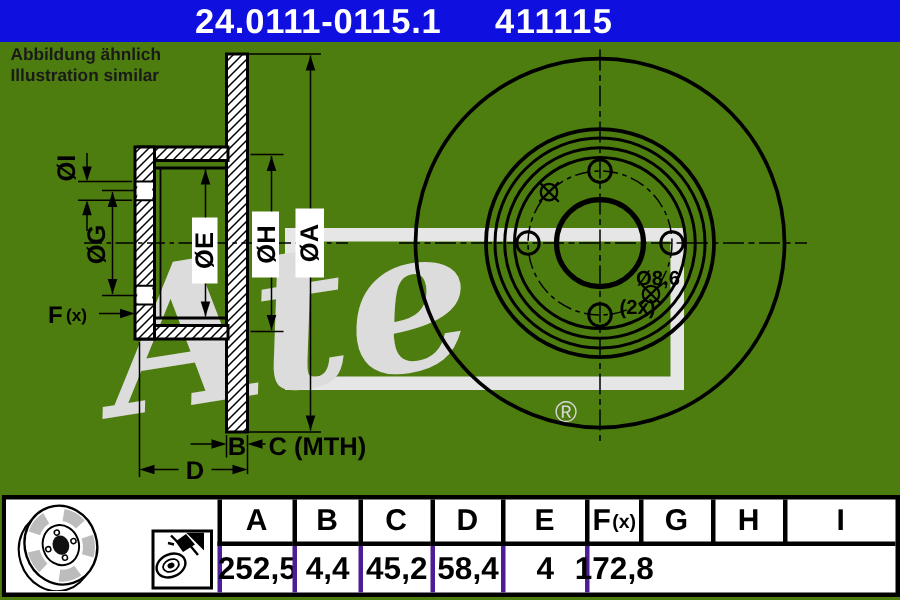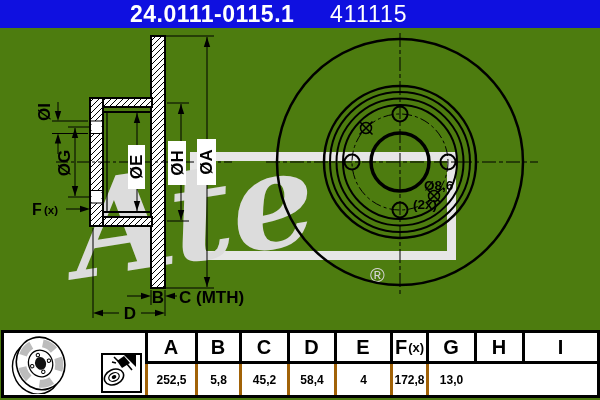--- a/index.html
+++ b/index.html
@@ -2,21 +2,21 @@
 <html><head>
 <meta charset="utf-8">
 <style>
   html,body{margin:0;padding:0;width:600px;height:400px;background:#fff;overflow:hidden;
             font-family:"Liberation Sans", sans-serif;}
   .stage{position:relative;width:600px;height:400px;background:#4d7c0f;}
 
   
   .hdr{position:absolute;left:0;top:0;width:600px;height:28px;background:#0f10e0;z-index:3;}
   .hdr .pn{position:absolute;left:130px;top:1px;color:#fff;font-weight:bold;font-size:23px;letter-spacing:.5px;}
-  .hdr .cn{position:absolute;left:330px;top:1px;color:#fff;font-weight:normal;font-size:23px;letter-spacing:1px;}
+  .hdr .cn{position:absolute;left:330px;top:1px;color:#fff;font-weight:bold;font-size:23px;letter-spacing:1px;}
 
   
   .note{position:absolute;left:7px;top:31px;z-index:3;font-weight:bold;font-size:11.5px;
         color:#1a1a1a;line-height:13.5px;}
 
   
   .wm{position:absolute;inset:0;z-index:1;}
   .wm-rect{position:absolute;left:190px;top:152px;width:248px;height:90px;border:9px solid #e6e6e6;}
   .wm-text{position:absolute;left:70px;top:148px;font-family:"DejaVu Serif",serif;font-style:italic;
            font-weight:bold;font-size:132px;line-height:1;color:#dcdcdc;transform:rotate(-9deg);}
@@ -24,35 +24,39 @@
 
   svg.draw{position:absolute;left:0;top:0;z-index:2;}
 
   
   .spec{position:absolute;left:1px;top:330px;width:593px;height:62px;z-index:3;background:#fff;
         border:3px solid #000;display:grid;
         grid-template-columns:141px 50px 44px 48px 47px 56px 36px 48px 48px 1fr;
         grid-template-rows:31px 1fr;}
   .spec .cell{display:flex;align-items:center;justify-content:center;font-weight:bold;color:#000;}
   .spec .hcell{border-left:3px solid #000;border-bottom:3px solid #000;font-size:20px;}
-  .spec .vcell{border-left:3px solid #a16207;font-size:12px;}
+  .spec .vcell{border-left:3px solid #4c1d95;font-size:21px;}
   .spec .icons{grid-row:span 2;position:relative;}
   .spec .sub{font-size:13px;font-weight:bold;margin-left:1px;}
   .sprayBox{position:absolute;right:3px;bottom:2px;width:37px;height:36px;border:2px solid #000;background:#fff;}
 </style>
 </head>
 <body>
 
 <div class="stage">
 
   <div class="hdr">
     <span class="pn">24.0111-0115.1</span>
     <span class="cn">411115</span>
   </div>
 
+  <div class="note">
+    <div>Abbildung ähnlich</div>
+    <div>Illustration similar</div>
+  </div>
 
   <div class="wm">
     <div class="wm-rect"></div>
     <div class="wm-text">Ate</div>
     <div class="wm-reg">®</div>
   </div>
 
   <svg class="draw" width="600" height="400" viewBox="0 0 600 400">
     <defs>
       <pattern id="h" width="6" height="6" patternUnits="userSpaceOnUse">
@@ -215,21 +219,20 @@
     <div class="cell hcell">
         <span>H</span>
         <span class="sub"></span>
       </div>
     <div class="cell hcell">
         <span>I</span>
         <span class="sub"></span>
       </div>
 
     <div class="cell vcell">252,5</div>
-    <div class="cell vcell">5,8</div>
+    <div class="cell vcell">4,4</div>
     <div class="cell vcell">45,2</div>
     <div class="cell vcell">58,4</div>
     <div class="cell vcell">4</div>
     <div class="cell vcell">172,8</div>
-    <div class="cell vcell">13,0</div>
   </div>
 
 </div>
 
 </body></html>

